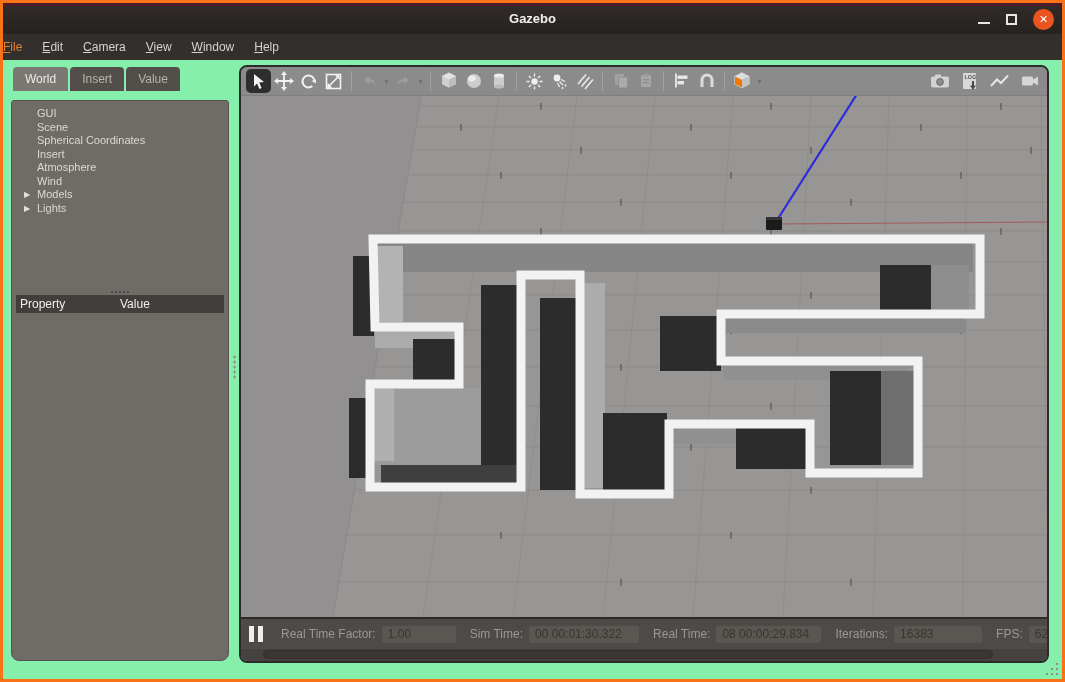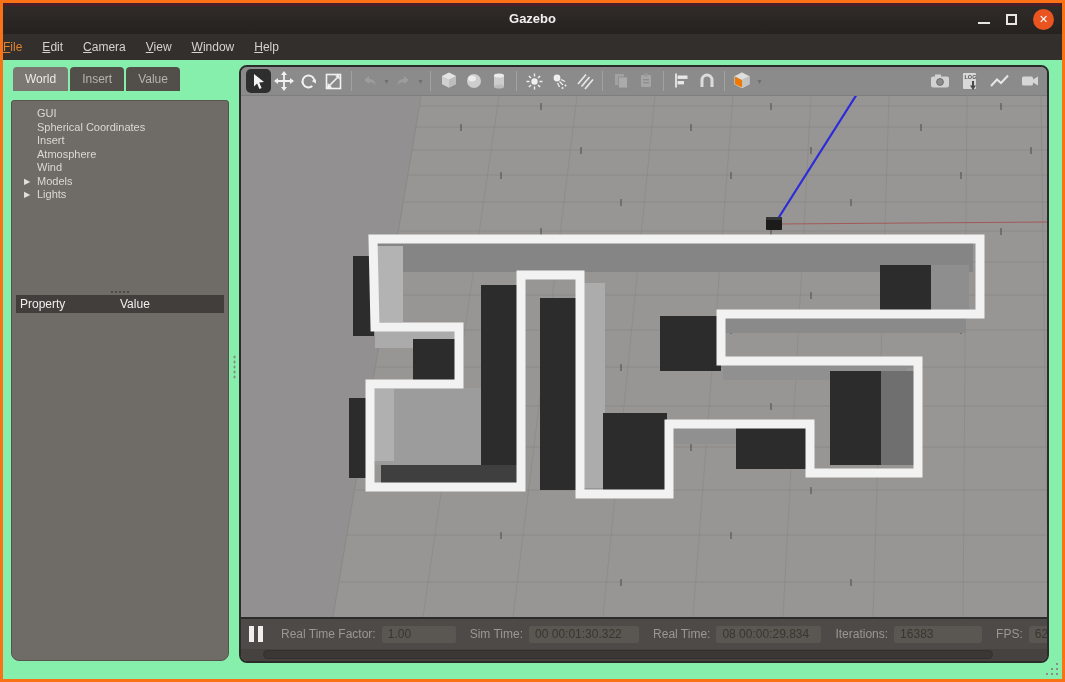--- a/index.html
+++ b/index.html
@@ -116,20 +116,21 @@
 
   <div class="left-panel">
     <div class="tabs">
       <span class="tab active">World</span>
       <span class="tab">Insert</span>
       <span class="tab">Value</span>
     </div>
     <div class="panel-body">
       <div class="tree">
         <div class="tree-row">GUI</div>
+        <div class="tree-row">Scene</div>
         <div class="tree-row">Spherical Coordinates</div>
         <div class="tree-row">Insert</div>
         <div class="tree-row">Atmosphere</div>
         <div class="tree-row">Wind</div>
         <div class="tree-row">
           <span class="tree-arrow">▶</span><span>Models</span>
         </div>
         <div class="tree-row">
           <span class="tree-arrow">▶</span><span>Lights</span>
         </div>

